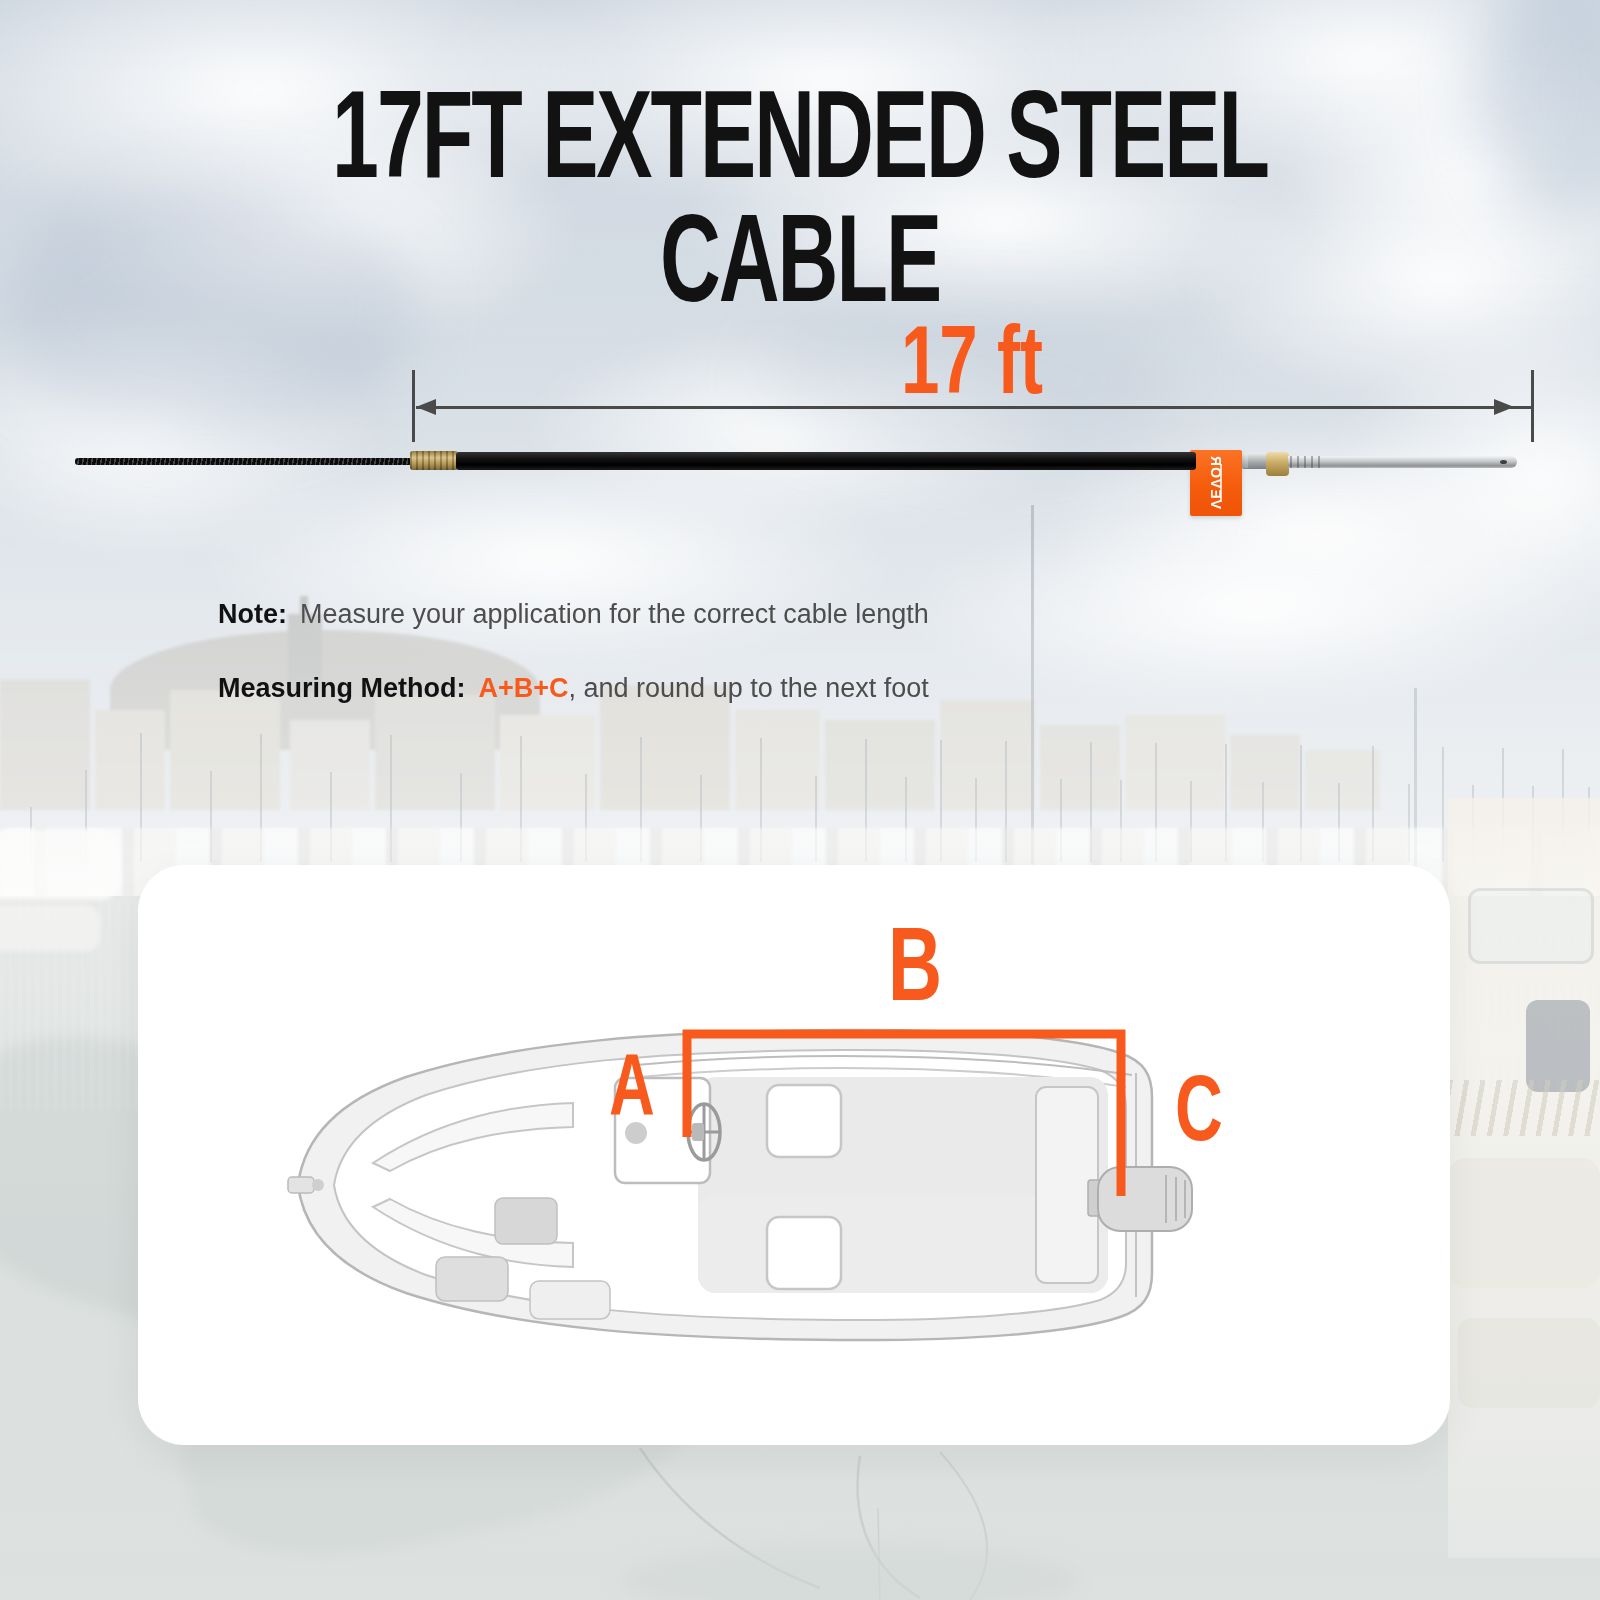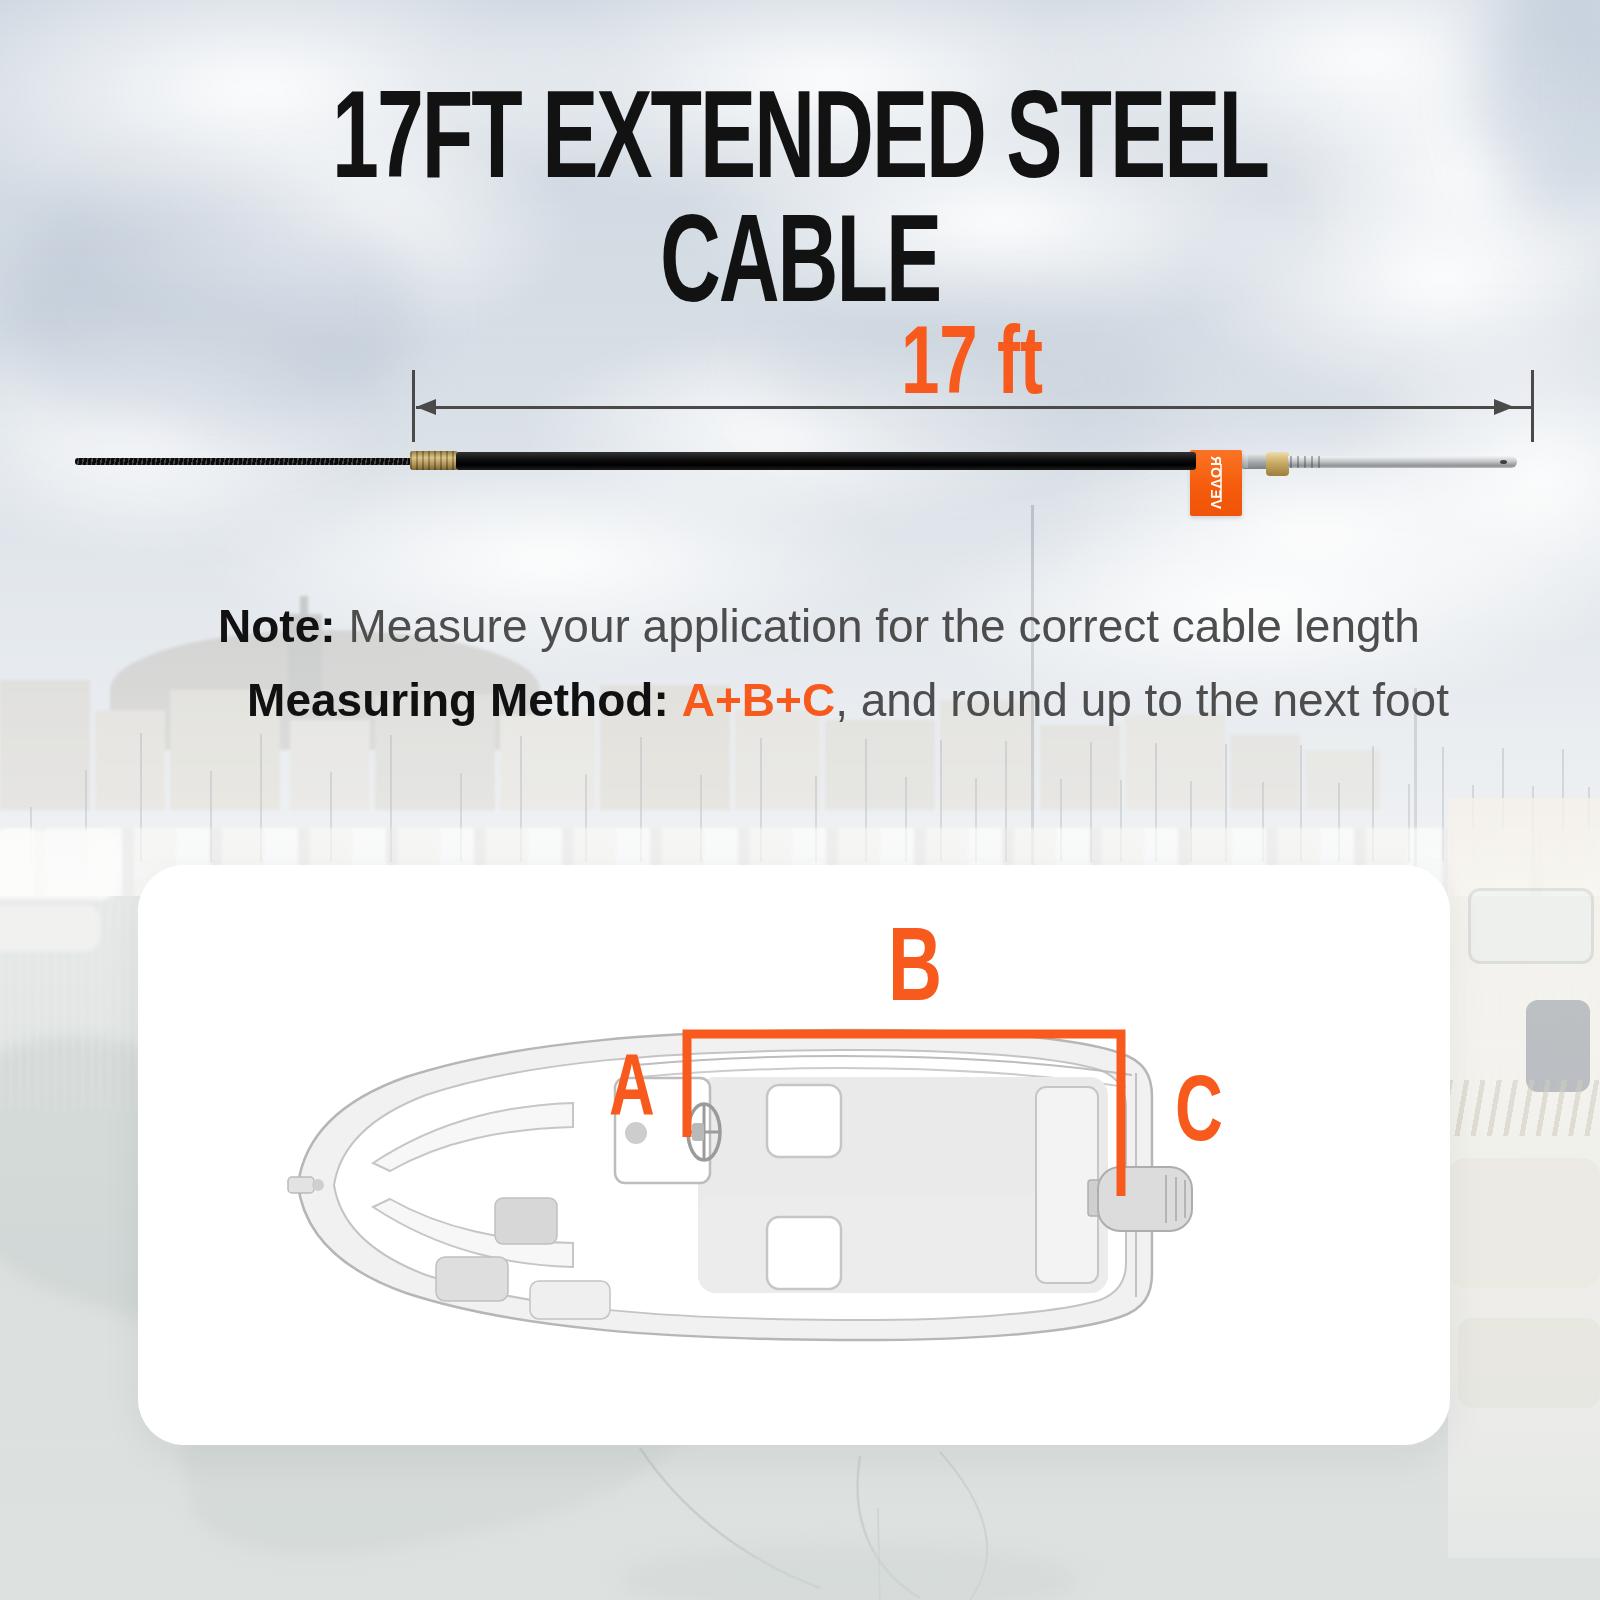--- a/index.html
+++ b/index.html
@@ -22,21 +22,21 @@
     background:repeating-linear-gradient(90deg,rgba(255,255,255,.22) 0 3px,rgba(255,255,255,0) 3px 9px);}
   #rightboats{position:absolute;left:1448px;top:798px;width:152px;height:760px;opacity:.8;
     background:linear-gradient(180deg,#efe9dd 0%,#f3efe6 35%,#ece8de 60%,#e2e3de 85%,#d5dbd8 100%);}
   .wash{position:absolute;left:0;top:0;width:1600px;height:1600px;pointer-events:none;
     background:linear-gradient(180deg,rgba(255,255,255,0) 0%,rgba(255,255,255,.10) 28%,rgba(255,255,255,.32) 44%,rgba(255,255,255,.45) 57%,rgba(255,255,255,.38) 100%);}
   
   .condensed{font-weight:900;line-height:1;transform:scaleX(.68);transform-origin:50% 50%;}
   #title{left:0;top:72px;width:1600px;text-align:center;font-size:124px;letter-spacing:-3px;color:#121212;}
   #subtitle{left:0;top:205px;width:1600px;text-align:center;font-size:50px;color:#737373;letter-spacing:.5px;}
   #dimlabel{left:852px;top:312px;width:240px;text-align:center;font-size:96px;color:#f75a1c;transform:scaleX(.72);transform-origin:50% 50%;font-weight:900;line-height:1;}
-  .noteline{left:218px;width:1260px;font-size:46px;line-height:1.25;color:#4d4d4d;white-space:nowrap;}
+  .noteline{left:218px;width:1260px;font-size:27px;line-height:1.25;color:#4d4d4d;white-space:nowrap;}
   .notebold{font-weight:bold;color:#111111;margin-right:13px;}
   .methodbold{font-weight:bold;color:#111111;margin-right:13px;}
   .formula{font-weight:bold;color:#f75a1c;}
   
   .dimline{background:#4a4a4a;}
   .arrow{width:0;height:0;border-top:8px solid transparent;border-bottom:8px solid transparent;}
   
   #spiral{left:75px;top:458px;width:337px;height:7px;border-radius:3px;
     background:repeating-linear-gradient(100deg,#0b0b0b 0 3px,#454545 3px 4.5px);}
   #brassfit{left:410px;top:451px;width:48px;height:19px;border-radius:3px;
@@ -198,21 +198,21 @@
   <div class="abs" id="ferrule"></div>
   <div class="abs" id="nut"></div>
   <div class="abs" id="rod">
     <div id="rodridges"></div>
     <div id="rodhole"></div>
   </div>
 
   <div class="abs noteline" style="top:598px;">
     <span class="notebold">Note:</span><span>Measure your application for the correct cable length</span>
   </div>
-  <div class="abs noteline" style="top:672px;text-align:center;">
+  <div class="abs noteline" style="top:672px;">
     <span class="methodbold">Measuring Method:</span><span class="formula">A+B+C</span><span>, and round up to the next foot</span>
   </div>
 
   <div id="panel" class="abs">
     <svg width="1312" height="580" viewBox="0 0 1312 580" style="position:absolute;left:0;top:0;">
 
       <line x1="162" y1="320" x2="1014" y2="320" stroke="#d5d5d5" stroke-width="1.5"></line>
 
       <path d="M 160 320
         C 166 272, 200 236, 268 212

